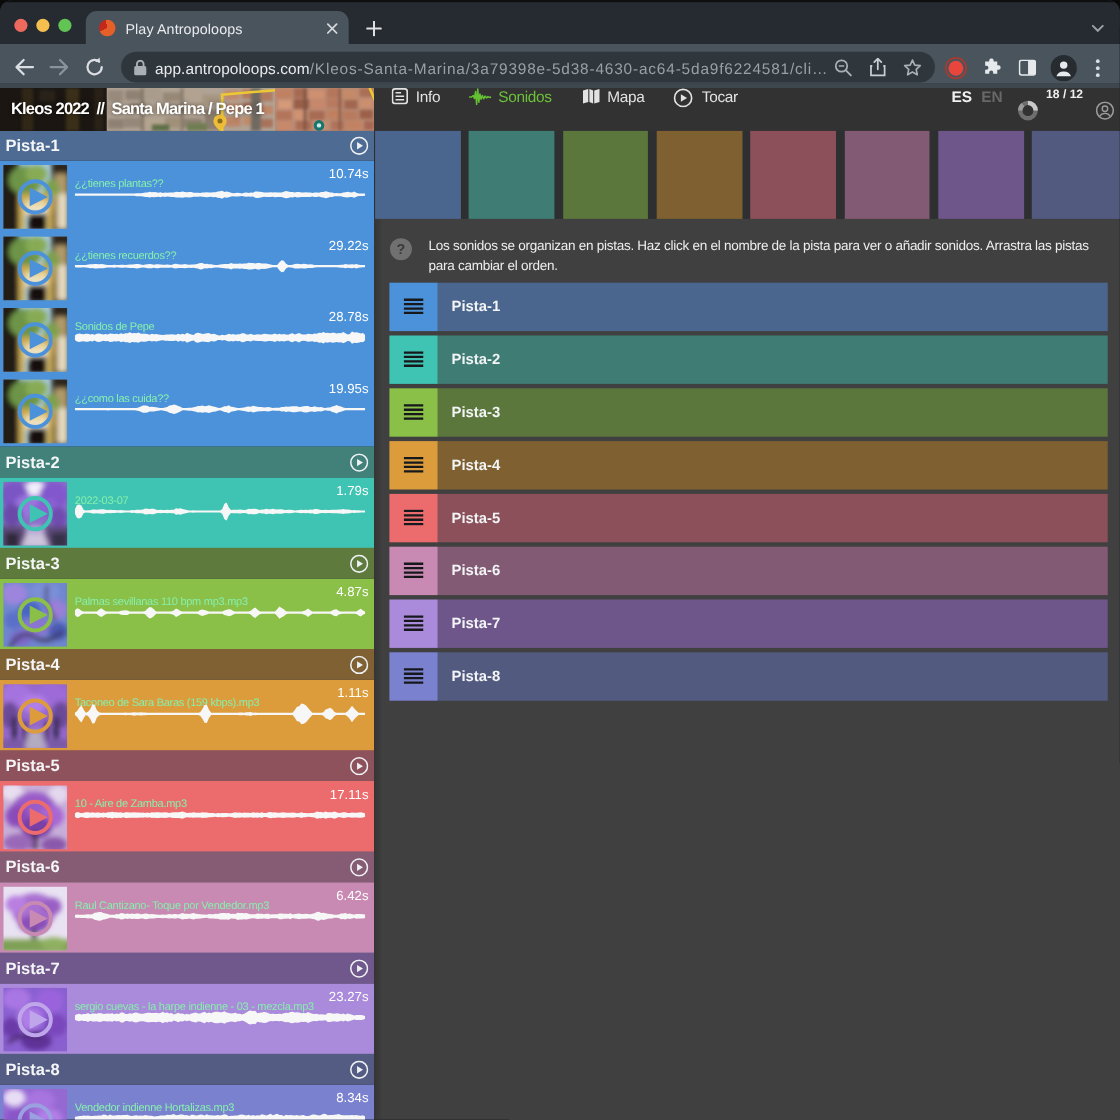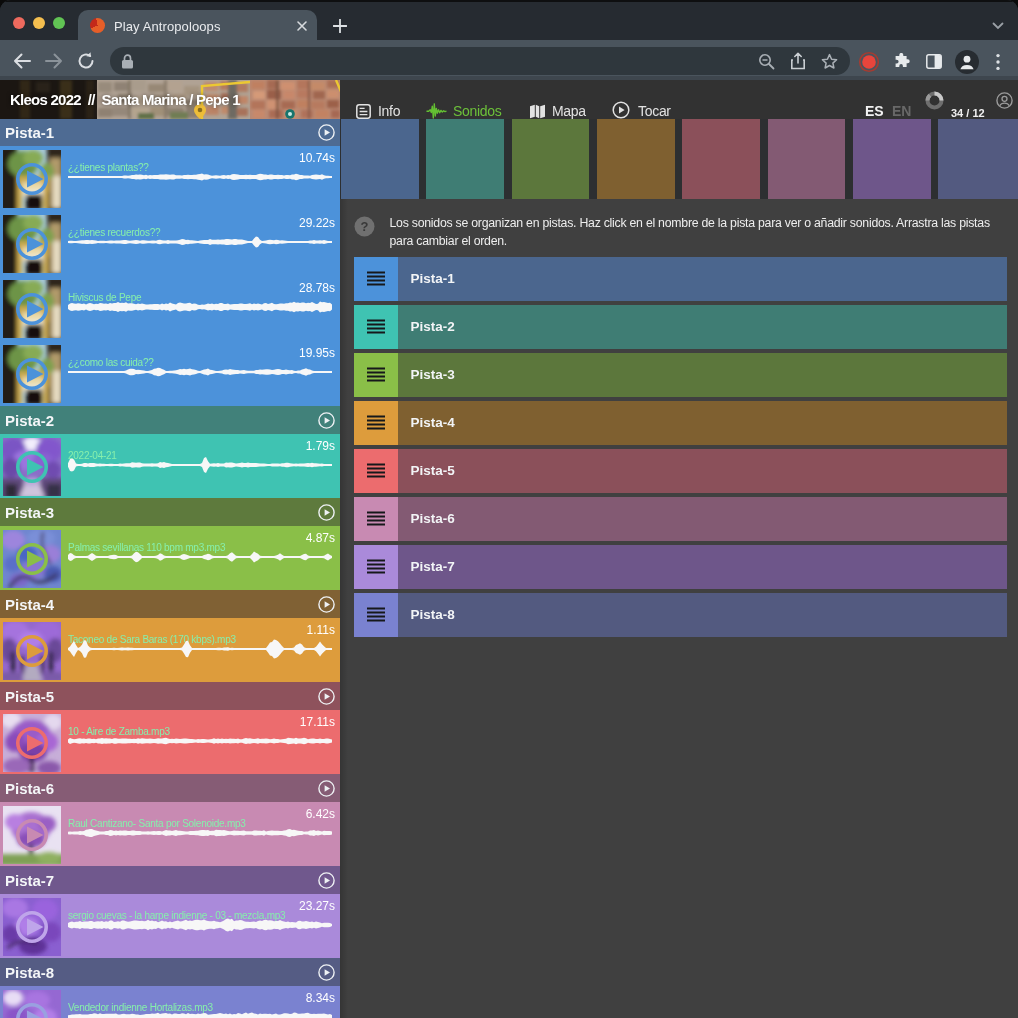--- a/index.html
+++ b/index.html
@@ -11,21 +11,21 @@
 #favicon{position:absolute;left:12px;top:8px;width:15px;height:15px;border-radius:50%;background:conic-gradient(from 245deg at 50% 50%,#c3281a 0 105deg,#e65e28 105deg 360deg)}
 #tabtitle{position:absolute;left:36px;top:8.5px;font-size:13px;color:#e9ebee;letter-spacing:.1px}
 #toolbar{position:absolute;left:0;top:40px;width:1018px;height:36px;background:#4a545d}
 #substrip{position:absolute;left:0;top:76px;width:1018px;height:4px;background:#3e464e}
 #pill{position:absolute;left:110px;top:47px;width:740px;height:28px;border-radius:14px;background:#2f373d}
 #urltext{position:absolute;left:141px;top:54px;font-size:14px;color:#e9ebee;white-space:nowrap;letter-spacing:.1px}
 #urltext span{color:#9aa0a6;letter-spacing:0.75px}
 #appheader{position:absolute;left:0;top:80px;width:1018px;height:38.5px;background:#323232}
 #photo{position:absolute;left:0;top:0;width:340px;height:38.5px;overflow:hidden}
 #crumb{position:absolute;left:10px;top:10.5px;font-size:15px;font-weight:700;letter-spacing:-0.75px;color:#fff;white-space:nowrap;text-shadow:0 0 4px rgba(0,0,0,.55)}
-.menuitem{position:absolute;top:0;height:38.5px;display:flex;align-items:flex-end;font-size:14px;letter-spacing:-0.3px;color:#e2e2e2}
+.menuitem{position:absolute;top:0;height:38.5px;display:flex;align-items:flex-start;font-size:14px;letter-spacing:-0.3px;color:#e2e2e2}
 #sidebar{position:absolute;left:0;top:118.5px;width:340px;height:899.5px;overflow:hidden}
 .sechead{position:absolute;left:0;width:340px;height:27.5px;color:#f4f6f8;font-size:15px;font-weight:700}
 .sechead .t{position:absolute;left:5px;top:5.5px}
 .item{position:absolute;left:0;width:340px;height:65px}
 .thumb{position:absolute;left:3px;top:4px;width:58px;height:58px}
 .ovl{position:absolute;left:3px;top:4px;width:58px;height:58px}
 .title{position:absolute;left:68px;top:16px;width:228px;font-size:10px;color:#86efac;white-space:nowrap;overflow:hidden;text-overflow:ellipsis;letter-spacing:-0.25px}
 .dur{position:absolute;right:5px;top:5px;font-size:12px;color:#fff}
 .wv{position:absolute;left:68px;top:9px}
 #main{position:absolute;left:340px;top:118.5px;width:678px;height:899.5px;background:#404040}
@@ -69,20 +69,21 @@
     </svg>
     <svg class="abs" style="left:76px;top:51px" width="20" height="20">
       <path d="M16.5 10 A6.5 6.5 0 1 1 14.2 5.05" stroke="#dbdee2" stroke-width="2" fill="none" stroke-linecap="round"></path>
       <path d="M14.6 1.2 L14.9 5.8 L10.4 5.2 Z" fill="#dbdee2"></path>
     </svg>
     <div id="pill"></div>
     <svg class="abs" style="left:121px;top:53.5px" width="13" height="15">
       <rect x="1" y="6" width="11" height="8.5" rx="1.5" fill="#a9afb5"></rect>
       <path d="M3.5 6 V4.2 A3 3 0 0 1 9.5 4.2 V6" stroke="#a9afb5" stroke-width="1.7" fill="none"></path>
     </svg>
+    <div id="urltext">app.antropoloops.com<span>/Kleos-Santa-Marina/3a79398e-5d38-4630-ac64-5da9f6224581/cli…</span></div>
     <svg class="abs" style="left:758px;top:53px" width="17" height="17">
       <circle cx="7" cy="7" r="5.2" stroke="#a9afb5" stroke-width="1.6" fill="none"></circle>
       <path d="M4.5 7 H9.5" stroke="#a9afb5" stroke-width="1.5"></path>
       <path d="M11 11 L15.5 15.5" stroke="#a9afb5" stroke-width="1.8" stroke-linecap="round"></path>
     </svg>
     <svg class="abs" style="left:790px;top:52px" width="16" height="18">
       <path d="M3 8 H1.8 V16.5 H14.2 V8 H13" stroke="#c9ced2" stroke-width="1.6" fill="none"></path>
       <path d="M8 1.5 V11 M4.8 4.5 L8 1.3 L11.2 4.5" stroke="#c9ced2" stroke-width="1.6" fill="none" stroke-linecap="round" stroke-linejoin="round"></path>
     </svg>
     <svg class="abs" style="left:821px;top:53px" width="17" height="17">
@@ -211,21 +212,21 @@
           <circle cx="9" cy="9" r="7.8" stroke="#e2e2e2" stroke-width="1.5" fill="none"></circle>
           <path d="M7 5.6 L12.6 9 L7 12.4 Z" fill="#e2e2e2"></path>
         </svg>Tocar</div>
       <div class="menuitem" style="left:865px;font-weight:700;font-size:14px;letter-spacing:0;color:#f2f2f2">ES</div>
       <div class="menuitem" style="left:892px;font-weight:700;font-size:14px;letter-spacing:0;color:#686868">EN</div>
       <svg class="abs" style="left:925px;top:10.5px" width="19" height="19" viewBox="0 0 19 19">
         <circle cx="9.5" cy="9.5" r="7" stroke="#6e6e6e" stroke-width="4" fill="none"></circle>
         <path d="M9.5 2.5 A7 7 0 0 1 16.5 9.5" stroke="#c9c9c9" stroke-width="4" fill="none"></path>
         <path d="M2.5 9.5 A7 7 0 0 1 5 4.2" stroke="#9a9a9a" stroke-width="4" fill="none"></path>
       </svg>
-      <div class="menuitem" style="left:951px;font-size:11px;font-weight:600;letter-spacing:0;color:#f0f0f0">34 / 12</div>
+      <div class="menuitem" style="left:951px;font-size:11px;font-weight:600;letter-spacing:0;color:#f0f0f0">18 / 12</div>
       <svg class="abs" style="left:996px;top:11.5px" width="17" height="17" viewBox="0 0 17 17">
         <circle cx="8.5" cy="8.5" r="7.6" stroke="#9b9b9b" stroke-width="1.4" fill="none"></circle>
         <circle cx="8.5" cy="6.8" r="2.5" stroke="#9b9b9b" stroke-width="1.3" fill="none"></circle>
         <path d="M3.7 13.8 a5.2 4.4 0 0 1 9.6 0" stroke="#9b9b9b" stroke-width="1.3" fill="none"></path>
       </svg>
     </div>
     <div id="sidebar">
       <div class="abs" style="left:0;top:27.5px;width:340px;height:260.0px;background:#4c92da"></div>
       <div class="sechead" style="top:0.0px;background:#4e6b93">
         <span class="t">Pista-1</span>
@@ -323,21 +324,21 @@
               <rect x="22" y="40" width="18" height="8" fill="#f3efdf"></rect>
               <rect x="23" y="44" width="16" height="16" fill="#12100c"></rect>
               <rect x="14" y="30" width="5" height="30" fill="#caa94f"></rect>
               <rect x="40" y="30" width="5" height="30" fill="#caa94f"></rect>
             </g>
           </svg></div>
         <svg class="ovl" width="58" height="58" viewBox="0 0 58 58">
           <circle cx="29" cy="29" r="14.2" stroke="#4c92da" stroke-width="3.6" fill="none"></circle>
           <path d="M24 20.5 L40.5 29 L24 37.5 Z" fill="#4c92da"></path>
         </svg>
-        <div class="title">Hiviscus de Pepe</div>
+        <div class="title">Sonidos de Pepe</div>
         <div class="dur">28.78s</div>
         <div class="wv"><svg width="264" height="44" viewBox="0 0 264 44">
             <polygon points="0,20.0 2,18.6 4,18.1 6,18.6 8,18.8 10,18.3 12,18.4 14,19.0 16,18.6 18,19.4 20,18.4 22,18.1 24,18.6 26,19.2 28,18.7 30,19.1 32,18.1 34,18.3 36,18.7 38,18.5 40,18.9 42,17.9 44,18.6 46,17.9 48,17.9 50,17.1 52,18.0 54,17.8 56,17.9 58,17.3 60,18.5 62,18.3 64,18.3 66,18.7 68,19.3 70,18.5 72,18.9 74,18.6 76,19.0 78,19.4 80,19.6 82,19.3 84,19.2 86,19.1 88,18.9 90,19.1 92,19.4 94,18.4 96,19.2 98,18.5 100,19.0 102,17.5 104,18.4 106,19.0 108,19.5 110,17.9 112,17.4 114,18.0 116,18.6 118,18.4 120,18.0 122,17.8 124,18.9 126,18.5 128,18.8 130,19.8 132,20.0 134,19.4 136,19.8 138,19.3 140,18.5 142,19.0 144,18.6 146,19.3 148,18.8 150,18.9 152,17.9 154,18.0 156,19.1 158,19.0 160,18.5 162,19.4 164,19.3 166,18.9 168,19.0 170,19.0 172,18.5 174,18.6 176,18.9 178,19.0 180,18.8 182,18.2 184,19.2 186,18.5 188,19.1 190,18.6 192,19.0 194,19.4 196,18.3 198,17.9 200,19.1 202,18.5 204,17.7 206,18.9 208,19.2 210,19.1 212,18.4 214,18.6 216,18.8 218,18.2 220,18.3 222,17.5 224,17.7 226,16.8 228,17.8 230,17.5 232,18.0 234,17.5 236,17.6 238,18.2 240,17.7 242,17.9 244,16.9 246,17.9 248,19.1 250,18.7 252,16.4 254,17.3 256,17.1 258,17.5 260,18.1 262,17.8 264,19.6 264,24.4 262,26.2 260,25.9 258,26.5 256,26.9 254,26.7 252,27.6 250,25.3 248,24.9 246,26.1 244,27.1 242,26.1 240,26.3 238,25.8 236,26.4 234,26.5 232,26.0 230,26.5 228,26.2 226,27.2 224,26.3 222,26.5 220,25.7 218,25.8 216,25.2 214,25.4 212,25.6 210,24.9 208,24.8 206,25.1 204,26.3 202,25.5 200,24.9 198,26.1 196,25.7 194,24.6 192,25.0 190,25.4 188,24.9 186,25.5 184,24.8 182,25.8 180,25.2 178,25.0 176,25.1 174,25.4 172,25.5 170,25.0 168,25.0 166,25.1 164,24.7 162,24.6 160,25.5 158,25.0 156,24.9 154,26.0 152,26.1 150,25.1 148,25.2 146,24.7 144,25.4 142,25.0 140,25.5 138,24.7 136,24.2 134,24.6 132,24.0 130,24.2 128,25.2 126,25.5 124,25.1 122,26.2 120,26.0 118,25.6 116,25.4 114,26.0 112,26.6 110,26.1 108,24.5 106,25.0 104,25.6 102,26.5 100,25.0 98,25.5 96,24.8 94,25.6 92,24.6 90,24.9 88,25.1 86,24.9 84,24.8 82,24.7 80,24.4 78,24.6 76,25.0 74,25.4 72,25.1 70,25.5 68,24.7 66,25.3 64,25.7 62,25.7 60,25.5 58,26.7 56,26.1 54,26.2 52,26.0 50,26.9 48,26.1 46,26.1 44,25.4 42,26.1 40,25.1 38,25.5 36,25.3 34,25.7 32,25.9 30,24.9 28,25.3 26,24.8 24,25.4 22,25.9 20,25.6 18,24.6 16,25.4 14,25.0 12,25.6 10,25.7 8,25.2 6,25.4 4,25.9 2,25.4 0,24.0" fill="#f7f7f7"></polygon>
           </svg></div>
       </div>
       <div class="item" style="top:222.5px">
         <div class="thumb"><svg width="58" height="58" viewBox="0 0 58 58">
             <defs>
               <filter id="bA" x="-20%" y="-20%" width="140%" height="140%">
                 <feGaussianBlur stdDeviation="2.2"></feGaussianBlur>
@@ -398,21 +399,21 @@
               <rect x="2" y="46" width="12" height="14" fill="#2e2a38"></rect>
               <rect x="44" y="46" width="14" height="14" fill="#343046"></rect>
               <path d="M24 40 L34 40 L42 60 L16 60 Z" fill="#cfc4dd"></path>
               <ellipse cx="29" cy="44" rx="9" ry="4" fill="#b9a8d8"></ellipse>
             </g>
           </svg></div>
         <svg class="ovl" width="58" height="58" viewBox="0 0 58 58">
           <circle cx="29" cy="29" r="14.2" stroke="#3fc3b2" stroke-width="3.6" fill="none"></circle>
           <path d="M24 20.5 L40.5 29 L24 37.5 Z" fill="#3fc3b2"></path>
         </svg>
-        <div class="title">2022-04-21</div>
+        <div class="title">2022-03-07</div>
         <div class="dur">1.79s</div>
         <div class="wv"><svg width="264" height="44" viewBox="0 0 264 44">
             <polygon points="0,20.2 2,16.0 4,15.6 6,16.6 8,20.5 10,21.0 12,20.9 14,20.8 16,20.1 18,20.1 20,20.5 22,20.1 24,20.0 26,20.0 28,20.4 30,20.7 32,20.5 34,20.7 36,20.7 38,20.9 40,20.9 42,20.7 44,20.8 46,21.0 48,21.0 50,21.0 52,20.6 54,20.8 56,20.4 58,20.3 60,20.3 62,20.2 64,19.3 66,19.6 68,19.8 70,19.6 72,19.4 74,20.3 76,20.6 78,20.4 80,20.6 82,20.6 84,20.3 86,20.6 88,20.5 90,20.3 92,19.1 94,19.6 96,19.1 98,19.7 100,20.1 102,20.6 104,21.0 106,21.0 108,20.9 110,21.0 112,21.0 114,21.0 116,21.0 118,21.0 120,21.0 122,21.0 124,21.0 126,21.0 128,21.0 130,21.0 132,21.0 134,20.0 136,14.9 138,13.9 140,18.3 142,20.7 144,20.5 146,20.3 148,20.5 150,20.1 152,20.4 154,20.6 156,20.4 158,19.6 160,19.8 162,19.4 164,19.4 166,20.0 168,20.6 170,20.2 172,20.1 174,19.5 176,19.9 178,19.9 180,19.6 182,19.9 184,20.1 186,20.0 188,19.9 190,20.3 192,20.6 194,20.4 196,20.5 198,20.7 200,21.0 202,20.9 204,20.6 206,20.5 208,20.6 210,20.5 212,20.7 214,20.2 216,20.3 218,19.7 220,19.7 222,20.2 224,20.6 226,20.7 228,20.4 230,20.7 232,20.6 234,20.5 236,20.5 238,20.3 240,20.1 242,20.2 244,19.7 246,20.2 248,20.2 250,20.5 252,20.8 254,20.6 256,20.9 258,20.9 260,21.0 262,21.0 264,21.0 264,23.0 262,23.0 260,23.0 258,23.1 256,23.1 254,23.4 252,23.2 250,23.5 248,23.8 246,23.8 244,24.3 242,23.8 240,23.9 238,23.7 236,23.5 234,23.5 232,23.4 230,23.3 228,23.6 226,23.3 224,23.4 222,23.8 220,24.3 218,24.3 216,23.7 214,23.8 212,23.3 210,23.5 208,23.4 206,23.5 204,23.4 202,23.1 200,23.0 198,23.3 196,23.5 194,23.6 192,23.4 190,23.7 188,24.1 186,24.0 184,23.9 182,24.1 180,24.4 178,24.1 176,24.1 174,24.5 172,23.9 170,23.8 168,23.4 166,24.0 164,24.6 162,24.6 160,24.2 158,24.4 156,23.6 154,23.4 152,23.6 150,23.9 148,23.5 146,23.7 144,23.5 142,23.3 140,25.7 138,30.1 136,29.1 134,24.0 132,23.0 130,23.0 128,23.0 126,23.0 124,23.0 122,23.0 120,23.0 118,23.0 116,23.0 114,23.0 112,23.0 110,23.0 108,23.1 106,23.0 104,23.0 102,23.4 100,23.9 98,24.3 96,24.9 94,24.4 92,24.9 90,23.7 88,23.5 86,23.4 84,23.7 82,23.4 80,23.4 78,23.6 76,23.4 74,23.7 72,24.6 70,24.4 68,24.2 66,24.4 64,24.7 62,23.8 60,23.7 58,23.7 56,23.6 54,23.2 52,23.4 50,23.0 48,23.0 46,23.0 44,23.2 42,23.3 40,23.1 38,23.1 36,23.3 34,23.3 32,23.5 30,23.3 28,23.6 26,24.0 24,24.0 22,23.9 20,23.5 18,23.9 16,23.9 14,23.2 12,23.1 10,23.0 8,23.5 6,27.4 4,28.4 2,28.0 0,23.8" fill="#f7f7f7"></polygon>
           </svg></div>
       </div>
       <div class="abs" style="left:0;top:407.0px;width:340px;height:65.0px;background:#8abf48"></div>
       <div class="sechead" style="top:379.5px;background:#5e7a3d">
         <span class="t">Pista-3</span>
         <svg style="position:absolute;right:5px;top:5.5px" width="17" height="17" viewBox="0 0 17 17">
           <circle cx="8.5" cy="8.5" r="7.6" stroke="#eef1f4" stroke-width="1.4" fill="none"></circle>
@@ -478,21 +479,21 @@
               <rect x="38" y="34" width="3" height="18" fill="#302440"></rect>
               <path d="M24 42 L34 42 L40 60 L18 60 Z" fill="#b3abc0"></path>
               <rect x="-2" y="50" width="22" height="10" fill="#7a5aa8"></rect>
               <rect x="40" y="50" width="20" height="10" fill="#7a5aa8"></rect>
             </g>
           </svg></div>
         <svg class="ovl" width="58" height="58" viewBox="0 0 58 58">
           <circle cx="29" cy="29" r="14.2" stroke="#dd9c3c" stroke-width="3.6" fill="none"></circle>
           <path d="M24 20.5 L40.5 29 L24 37.5 Z" fill="#dd9c3c"></path>
         </svg>
-        <div class="title">Taconeo de Sara Baras (170 kbps).mp3</div>
+        <div class="title">Taconeo de Sara Baras (159 kbps).mp3</div>
         <div class="dur">1.11s</div>
         <div class="wv"><svg width="264" height="44" viewBox="0 0 264 44">
             <polygon points="0,21.0 2,19.5 4,16.5 6,14.1 8,18.1 10,21.0 12,20.1 14,17.7 16,13.2 18,13.6 20,18.4 22,20.5 24,21.0 26,21.0 28,21.0 30,21.0 32,21.0 34,21.0 36,21.0 38,21.0 40,21.0 42,20.9 44,20.9 46,20.8 48,20.9 50,21.0 52,20.8 54,20.4 56,20.7 58,20.8 60,20.6 62,20.7 64,20.8 66,20.9 68,21.0 70,21.0 72,21.0 74,21.0 76,21.0 78,21.0 80,21.0 82,21.0 84,21.0 86,21.0 88,21.0 90,21.0 92,21.0 94,21.0 96,21.0 98,21.0 100,21.0 102,21.0 104,21.0 106,21.0 108,21.0 110,21.0 112,21.0 114,20.4 116,17.5 118,14.0 120,13.7 122,18.3 124,21.0 126,21.0 128,21.0 130,21.0 132,21.0 134,21.0 136,21.0 138,21.0 140,21.0 142,21.0 144,21.0 146,21.0 148,20.9 150,20.8 152,20.8 154,21.0 156,20.6 158,20.6 160,20.2 162,20.9 164,20.8 166,20.9 168,21.0 170,21.0 172,21.0 174,21.0 176,21.0 178,21.0 180,21.0 182,21.0 184,21.0 186,21.0 188,21.0 190,21.0 192,21.0 194,21.0 196,21.0 198,21.0 200,18.5 202,15.4 204,15.1 206,12.5 208,13.0 210,14.2 212,16.4 214,19.0 216,21.0 218,21.0 220,21.0 222,21.0 224,21.0 226,20.4 228,18.0 230,17.3 232,16.3 234,17.6 236,20.2 238,21.0 240,21.0 242,21.0 244,21.0 246,21.0 248,19.7 250,17.3 252,14.5 254,17.2 256,19.2 258,21.0 260,21.0 262,21.0 264,21.0 264,23.0 262,23.0 260,23.0 258,23.0 256,24.8 254,26.8 252,29.5 250,26.7 248,24.3 246,23.0 244,23.0 242,23.0 240,23.0 238,23.0 236,23.8 234,26.4 232,27.7 230,26.7 228,26.0 226,23.6 224,23.0 222,23.0 220,23.0 218,23.0 216,23.0 214,25.0 212,27.6 210,29.8 208,31.0 206,31.5 204,28.9 202,28.6 200,25.5 198,23.0 196,23.0 194,23.0 192,23.0 190,23.0 188,23.0 186,23.0 184,23.0 182,23.0 180,23.0 178,23.0 176,23.0 174,23.0 172,23.0 170,23.0 168,23.0 166,23.1 164,23.2 162,23.1 160,23.8 158,23.4 156,23.4 154,23.0 152,23.2 150,23.2 148,23.1 146,23.0 144,23.0 142,23.0 140,23.0 138,23.0 136,23.0 134,23.0 132,23.0 130,23.0 128,23.0 126,23.0 124,23.0 122,25.7 120,30.3 118,30.0 116,26.5 114,23.6 112,23.0 110,23.0 108,23.0 106,23.0 104,23.0 102,23.0 100,23.0 98,23.0 96,23.0 94,23.0 92,23.0 90,23.0 88,23.0 86,23.0 84,23.0 82,23.0 80,23.0 78,23.0 76,23.0 74,23.0 72,23.0 70,23.0 68,23.0 66,23.1 64,23.2 62,23.3 60,23.4 58,23.2 56,23.3 54,23.6 52,23.2 50,23.0 48,23.1 46,23.2 44,23.1 42,23.1 40,23.0 38,23.0 36,23.0 34,23.0 32,23.0 30,23.0 28,23.0 26,23.0 24,23.0 22,23.5 20,25.6 18,30.4 16,30.8 14,26.3 12,23.9 10,23.0 8,25.9 6,29.9 4,27.5 2,24.5 0,23.0" fill="#f7f7f7"></polygon>
           </svg></div>
       </div>
       <div class="abs" style="left:0;top:591.0px;width:340px;height:65.0px;background:#ec6c6e"></div>
       <div class="sechead" style="top:563.5px;background:#8e525c">
         <span class="t">Pista-5</span>
         <svg style="position:absolute;right:5px;top:5.5px" width="17" height="17" viewBox="0 0 17 17">
           <circle cx="8.5" cy="8.5" r="7.6" stroke="#eef1f4" stroke-width="1.4" fill="none"></circle>
@@ -552,21 +553,21 @@
               <ellipse cx="28" cy="34" rx="14" ry="8" fill="#8a4fb8"></ellipse>
               <rect x="26" y="38" width="4" height="14" fill="#4a3a50"></rect>
               <rect x="-4" y="48" width="66" height="12" fill="#7fa055"></rect>
               <ellipse cx="46" cy="52" rx="12" ry="6" fill="#8fb060"></ellipse>
             </g>
           </svg></div>
         <svg class="ovl" width="58" height="58" viewBox="0 0 58 58">
           <circle cx="29" cy="29" r="14.2" stroke="#c88ab2" stroke-width="3.6" fill="none"></circle>
           <path d="M24 20.5 L40.5 29 L24 37.5 Z" fill="#c88ab2"></path>
         </svg>
-        <div class="title">Raul Cantizano- Santa por Solenoide.mp3</div>
+        <div class="title">Raul Cantizano- Toque por Vendedor.mp3</div>
         <div class="dur">6.42s</div>
         <div class="wv"><svg width="264" height="44" viewBox="0 0 264 44">
             <polygon points="0,20.8 2,20.4 4,20.7 6,20.5 8,20.5 10,20.4 12,20.1 14,20.3 16,20.1 18,18.8 20,18.5 22,18.0 24,18.1 26,19.1 28,19.4 30,20.0 32,20.6 34,20.6 36,20.5 38,20.0 40,20.1 42,19.1 44,19.3 46,19.9 48,19.5 50,19.9 52,19.5 54,19.8 56,19.5 58,19.5 60,20.1 62,20.0 64,19.4 66,19.6 68,20.1 70,19.9 72,20.1 74,20.4 76,20.5 78,20.5 80,20.3 82,20.5 84,20.3 86,20.0 88,20.3 90,20.0 92,19.9 94,20.4 96,19.7 98,19.0 100,19.6 102,19.6 104,20.0 106,19.5 108,19.1 110,19.7 112,19.8 114,20.1 116,20.3 118,20.4 120,20.6 122,20.0 124,20.1 126,20.1 128,19.7 130,19.8 132,19.2 134,19.1 136,19.1 138,19.2 140,18.9 142,19.9 144,19.7 146,19.8 148,18.7 150,19.1 152,19.1 154,19.3 156,19.0 158,19.6 160,20.1 162,20.2 164,20.1 166,19.5 168,19.7 170,19.7 172,20.1 174,19.7 176,19.6 178,20.3 180,20.2 182,20.2 184,20.2 186,19.4 188,19.4 190,19.7 192,19.7 194,20.0 196,19.3 198,20.4 200,20.0 202,19.7 204,19.4 206,19.8 208,19.8 210,19.7 212,20.0 214,20.1 216,19.6 218,19.3 220,18.2 222,17.9 224,19.1 226,18.7 228,19.2 230,19.7 232,19.9 234,20.1 236,20.7 238,20.6 240,20.4 242,19.4 244,19.5 246,19.1 248,19.9 250,19.5 252,20.1 254,20.4 256,19.8 258,20.0 260,20.0 262,20.1 264,20.4 264,23.6 262,23.9 260,24.0 258,24.0 256,24.2 254,23.6 252,23.9 250,24.5 248,24.1 246,24.9 244,24.5 242,24.6 240,23.6 238,23.4 236,23.3 234,23.9 232,24.1 230,24.3 228,24.8 226,25.3 224,24.9 222,26.1 220,25.8 218,24.7 216,24.4 214,23.9 212,24.0 210,24.3 208,24.2 206,24.2 204,24.6 202,24.3 200,24.0 198,23.6 196,24.7 194,24.0 192,24.3 190,24.3 188,24.6 186,24.6 184,23.8 182,23.8 180,23.8 178,23.7 176,24.4 174,24.3 172,23.9 170,24.3 168,24.3 166,24.5 164,23.9 162,23.8 160,23.9 158,24.4 156,25.0 154,24.7 152,24.9 150,24.9 148,25.3 146,24.2 144,24.3 142,24.1 140,25.1 138,24.8 136,24.9 134,24.9 132,24.8 130,24.2 128,24.3 126,23.9 124,23.9 122,24.0 120,23.4 118,23.6 116,23.7 114,23.9 112,24.2 110,24.3 108,24.9 106,24.5 104,24.0 102,24.4 100,24.4 98,25.0 96,24.3 94,23.6 92,24.1 90,24.0 88,23.7 86,24.0 84,23.7 82,23.5 80,23.7 78,23.5 76,23.5 74,23.6 72,23.9 70,24.1 68,23.9 66,24.4 64,24.6 62,24.0 60,23.9 58,24.5 56,24.5 54,24.2 52,24.5 50,24.1 48,24.5 46,24.1 44,24.7 42,24.9 40,23.9 38,24.0 36,23.5 34,23.4 32,23.4 30,24.0 28,24.6 26,24.9 24,25.9 22,26.0 20,25.5 18,25.2 16,23.9 14,23.7 12,23.9 10,23.6 8,23.5 6,23.5 4,23.3 2,23.6 0,23.2" fill="#f7f7f7"></polygon>
           </svg></div>
       </div>
       <div class="abs" style="left:0;top:775.0px;width:340px;height:65.0px;background:#aa8ada"></div>
       <div class="sechead" style="top:747.5px;background:#70588d">
         <span class="t">Pista-7</span>
         <svg style="position:absolute;right:5px;top:5.5px" width="17" height="17" viewBox="0 0 17 17">
           <circle cx="8.5" cy="8.5" r="7.6" stroke="#eef1f4" stroke-width="1.4" fill="none"></circle>

